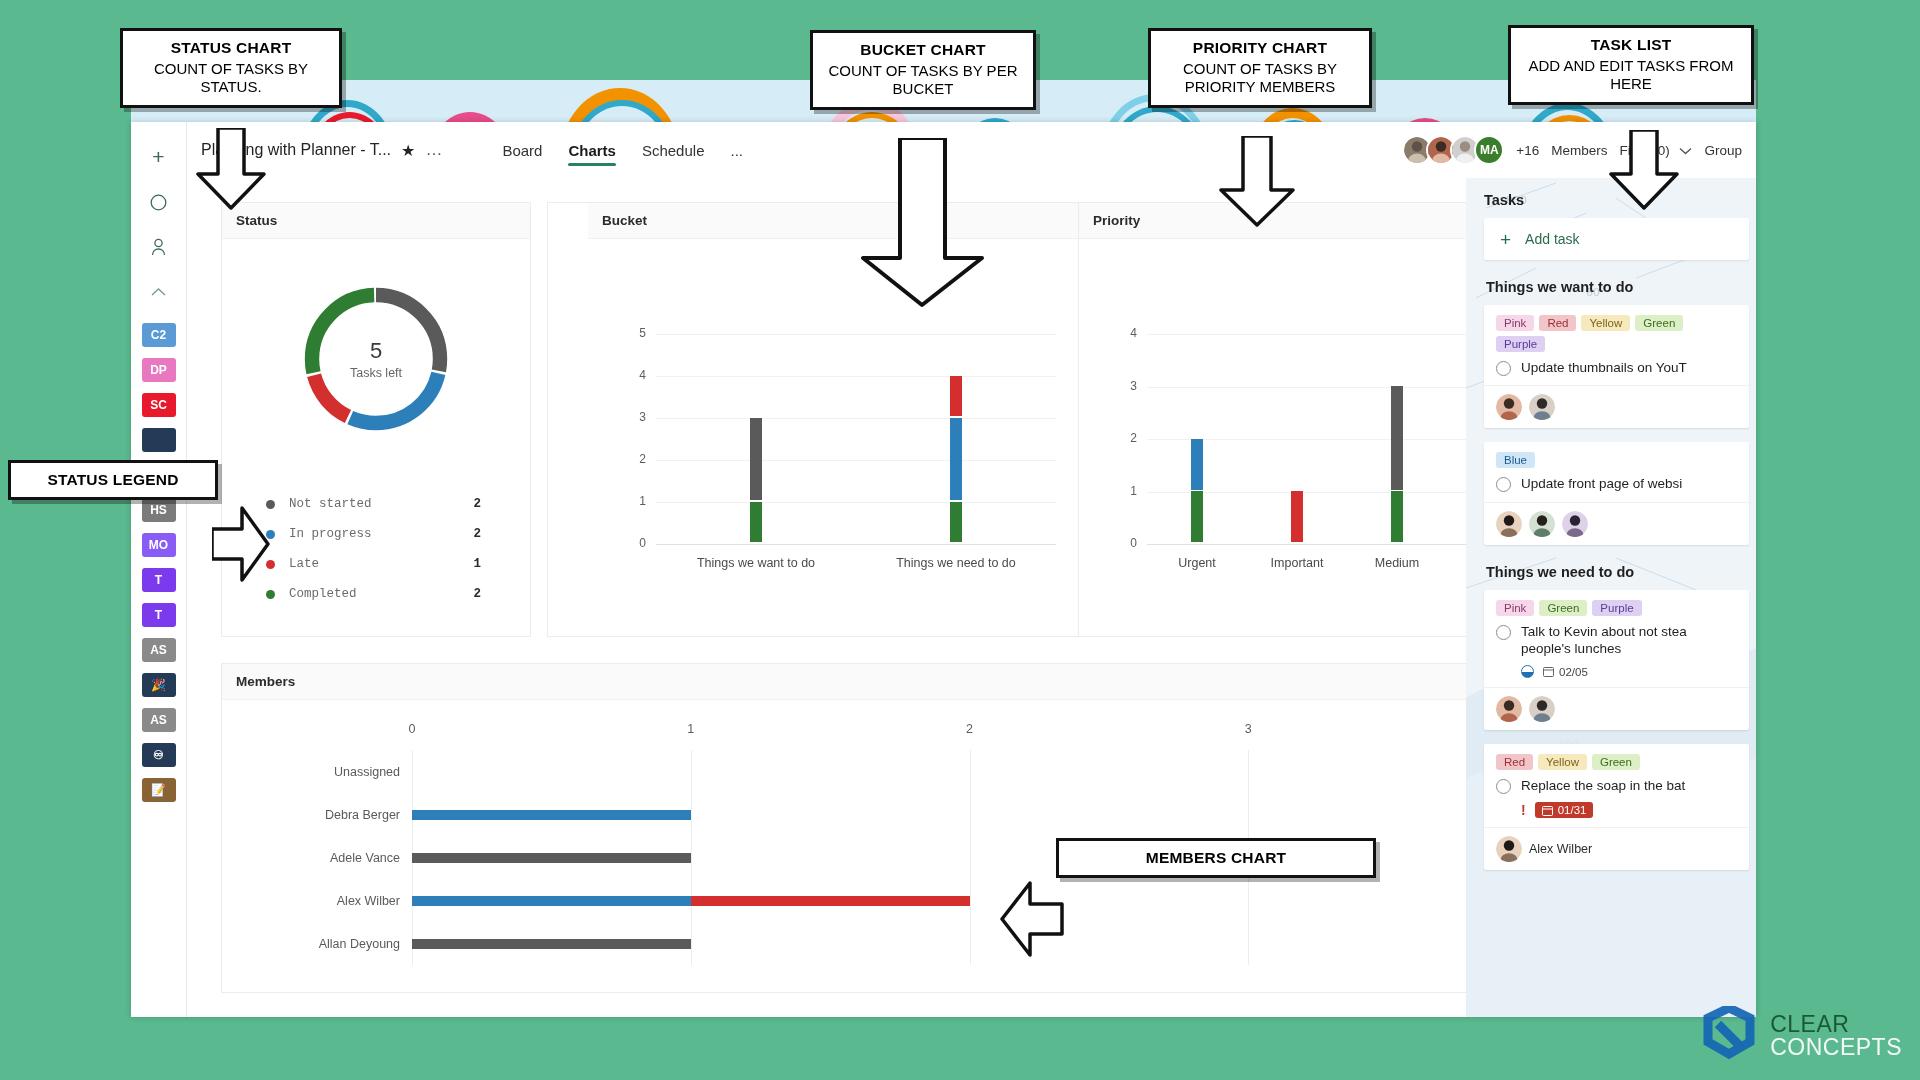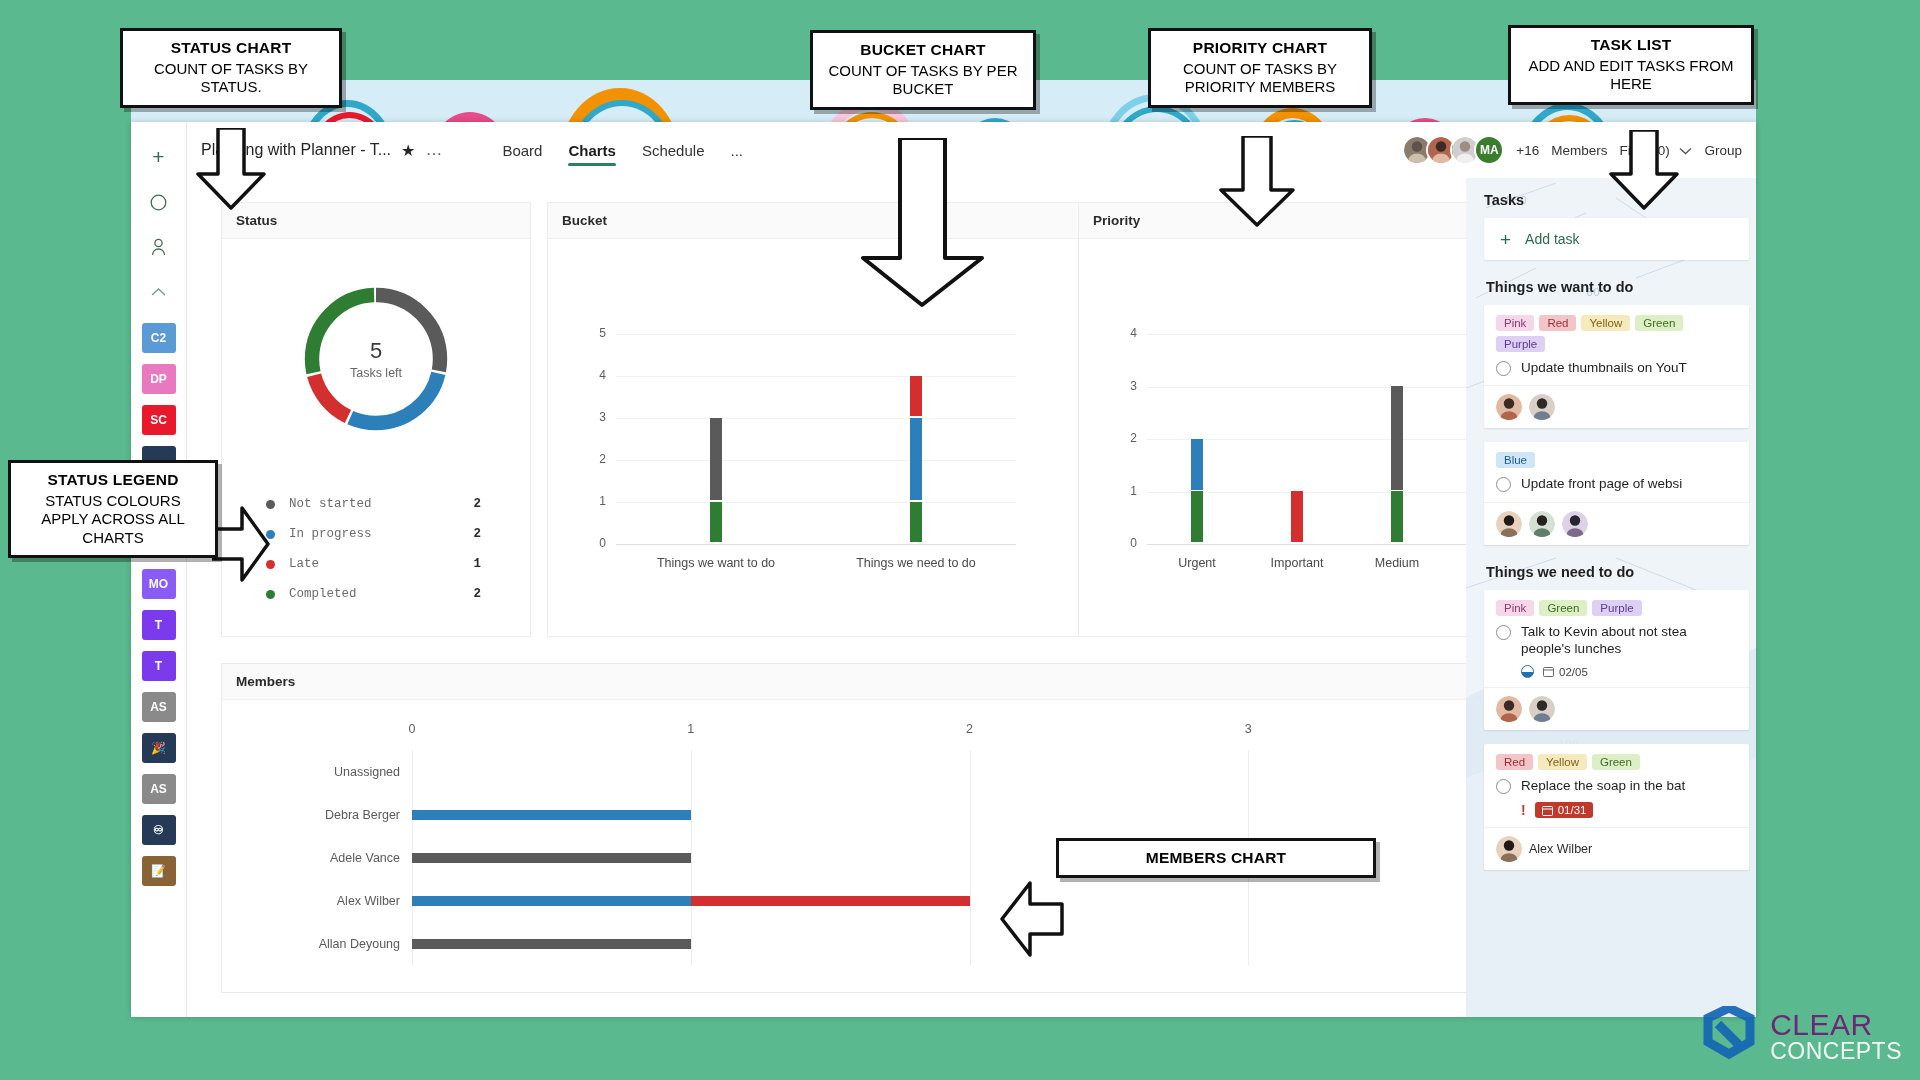--- a/index.html
+++ b/index.html
@@ -26,21 +26,21 @@
   #logo-strip{position:absolute;left:1680px;top:80px;width:76px;height:48px;background:#d6edf7;}
 
   
   #left-rail{
     position:absolute; left:0; top:0; width:56px; height:895px;
     background:#fff; border-right:1px solid #e8e8e8; padding-top:18px;
     display:flex; flex-direction:column; align-items:center; gap:11px;
   }
   .rail-glyph{ width:34px;height:34px;display:flex;align-items:center;justify-content:center;
     color:#3d6b52; font-size:21px; cursor:pointer;}
-  .rail-tile{ width:34px;height:30px;border-radius:3px;display:flex;align-items:center;
+  .rail-tile{ width:34px;height:24px;border-radius:3px;display:flex;align-items:center;
     justify-content:center;color:#fff;font-size:12px;font-weight:600;cursor:pointer;
     overflow:hidden;}
 
   
   #app-header{
     position:absolute;left:56px;top:0;right:0;height:56px;background:#fff;
     display:flex;align-items:center;padding:0 14px;
   }
   #hdr-title{font-size:16px;color:#242424;font-weight:400;white-space:nowrap;}
   #hdr-star{font-size:16px;color:#242424;margin-left:10px;cursor:pointer;}
@@ -130,21 +130,21 @@
   .callout .ct{font-size:15.5px;font-weight:700;color:#000;letter-spacing:.2px;}
   .callout .cs{font-size:15px;color:#000;line-height:1.22;margin-top:3px;}
   .arrow-down{position:absolute;z-index:49;}
   .arrow-right{position:absolute;z-index:49;}
   .arrow-left{position:absolute;z-index:49;}
 
   
   #cc-logo{position:absolute;right:18px;bottom:14px;display:flex;align-items:center;gap:10px;
     z-index:60;opacity:.92;}
   #cc-text{display:flex;flex-direction:column;line-height:1.0;}
-  #cc-text .l1{font-size:30px;color:#701a75;letter-spacing:.5px;}
+  #cc-text .l1{font-size:23px;color:#14532d;letter-spacing:.5px;}
   #cc-text .l2{font-size:23px;color:#fff;letter-spacing:.5px;}
 </style>
 </head>
 <body>
 
 <div id="banner">
     <div class="rb" style="left: 169px; width: 95px; height: 58px; border-width: 7px; border-color: rgb(47, 168, 201);"></div>
     <div class="rb" style="left: 179px; width: 79px; height: 46px; border-width: 6px; border-color: rgb(232, 25, 44);"></div>
     <div class="rb" style="left: 299px; width: 80px; height: 46px; border-width: 10px; border-color: rgb(232, 76, 138);"></div>
     <div class="rb" style="left: 309px; width: 64px; height: 34px; border-width: 6px; border-color: rgb(247, 198, 221);"></div>
@@ -278,21 +278,21 @@
             </div>
             <div class="leg-row">
               <span class="leg-dot" style="background:#2e7d32"></span>
               <span>Completed</span>
               <span class="leg-val">2</span>
             </div>
           </div>
       </div>
     </div>
 
-    <div class="card" style="left:360px;top:24px;width:580px;height:435px;">
+    <div class="card" style="left:360px;top:24px;width:580px;height:435px;padding-left:40px;">
       <div class="card-head">Bucket</div>
       <div class="card-body">
         <div class="vchart" id="bucket-chart">
             <div class="gridline" style="left: 68px; width: 400px; top: 305px; background: rgb(224, 224, 224);"></div>
             <div class="ytick" style="left: 34px; top: 297px;">0</div>
             <div class="gridline" style="left: 68px; width: 400px; top: 263px;"></div>
             <div class="ytick" style="left: 34px; top: 255px;">1</div>
             <div class="gridline" style="left: 68px; width: 400px; top: 221px;"></div>
             <div class="ytick" style="left: 34px; top: 213px;">2</div>
             <div class="gridline" style="left: 68px; width: 400px; top: 179px;"></div>
@@ -566,21 +566,20 @@
 <div class="callout" style="left:1508px;top:25px;width:246px;">
   <div class="ct">TASK LIST</div>
   <div class="cs">ADD AND EDIT TASKS FROM HERE</div>
 </div>
 <svg class="arrow-down" style="left:1608px;top:130px;" width="72" height="80" viewBox="0 0 72 80">
   <path d="M23 0 L49 0 L49 44 L69 44 L36 78 L3 44 L23 44 Z" fill="#fff" stroke="#111" stroke-width="3.5" stroke-linejoin="round"></path>
 </svg>
 
 <div class="callout" style="left:8px;top:460px;width:210px;">
   <div class="ct">STATUS LEGEND</div>
-  <div class="cs">STATUS COLOURS APPLY ACROSS ALL CHARTS</div>
 </div>
 <svg class="arrow-right" style="left:212px;top:505px;" width="58" height="78" viewBox="0 0 58 78">
   <path d="M0 24 L30 24 L30 3 L56 39 L30 75 L30 54 L0 54 Z" fill="#fff" stroke="#111" stroke-width="3.5" stroke-linejoin="round"></path>
 </svg>
 
 <div class="callout" style="left:1056px;top:838px;width:320px;">
   <div class="ct">MEMBERS CHART</div>
 </div>
 <svg class="arrow-left" style="left:998px;top:880px;" width="66" height="78" viewBox="0 0 66 78">
   <path d="M64 24 L32 24 L32 3 L4 39 L32 75 L32 54 L64 54 Z" fill="#fff" stroke="#111" stroke-width="3.5" stroke-linejoin="round"></path>

